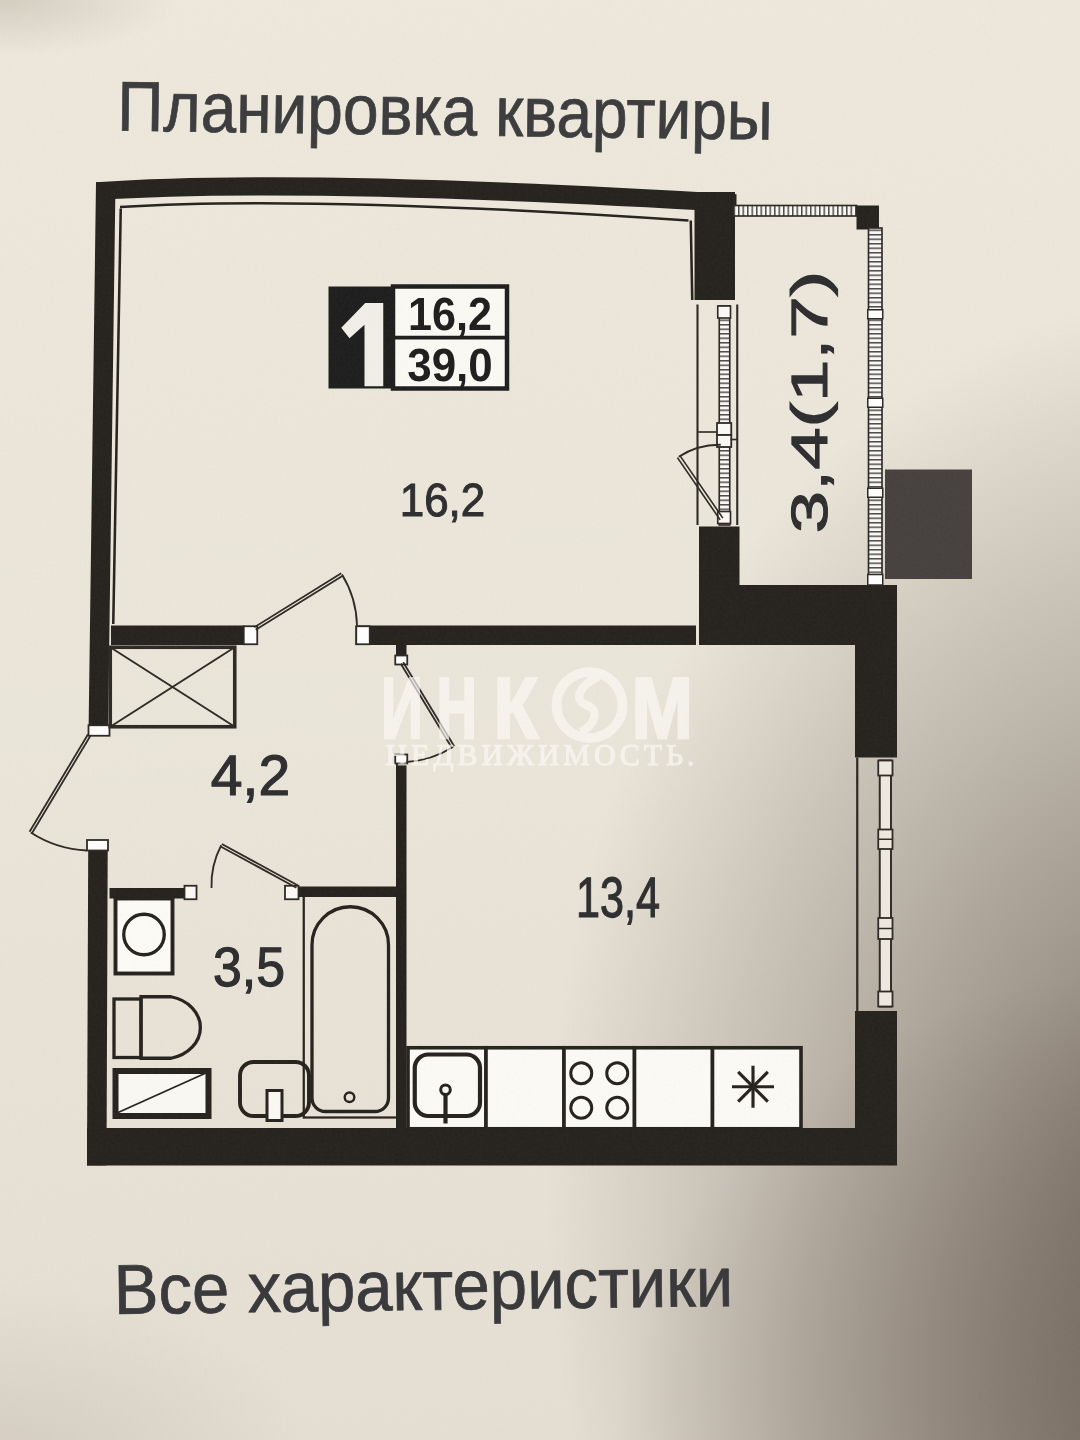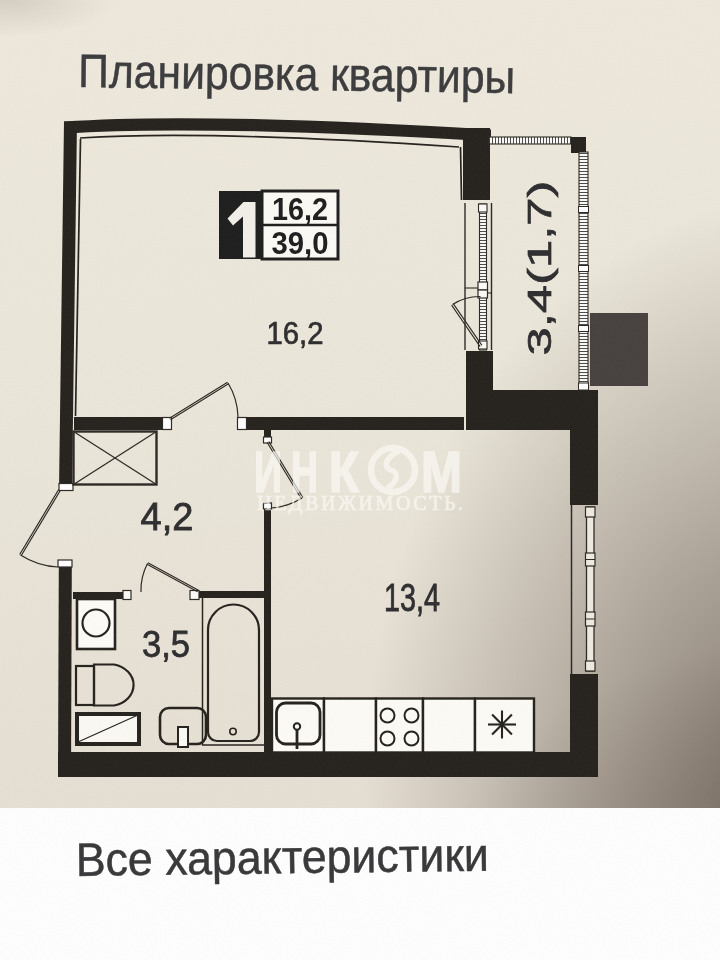--- a/index.html
+++ b/index.html
@@ -1,17 +1,17 @@
 <!DOCTYPE html>
 <html><head>
 <meta charset="utf-8">
 <style>
   html,body{margin:0;padding:0;}
   body{width:720px;height:960px;overflow:hidden;font-family:"Liberation Sans",sans-serif;}
-  .page{position:relative;width:720px;height:808px;
+  .page{position:relative;width:720px;height:960px;
     background:
       radial-gradient(560px 760px at 800px 790px, rgba(60,46,36,0.62), rgba(60,46,36,0.0) 78%),
       radial-gradient(500px 440px at 780px 970px, rgba(58,44,34,0.42), rgba(58,44,34,0.0) 74%),
       radial-gradient(300px 180px at 0px 980px, rgba(120,106,95,0.16), rgba(120,106,95,0.0) 70%),
       radial-gradient(150px 50px at 5px 0px, rgba(125,115,104,0.22), rgba(125,115,104,0.0) 75%),
       linear-gradient(177deg, #eee9dc 0%, #ebe6da 50%, #e5ded3 100%);
   }
 </style>
 </head>
 <body>

